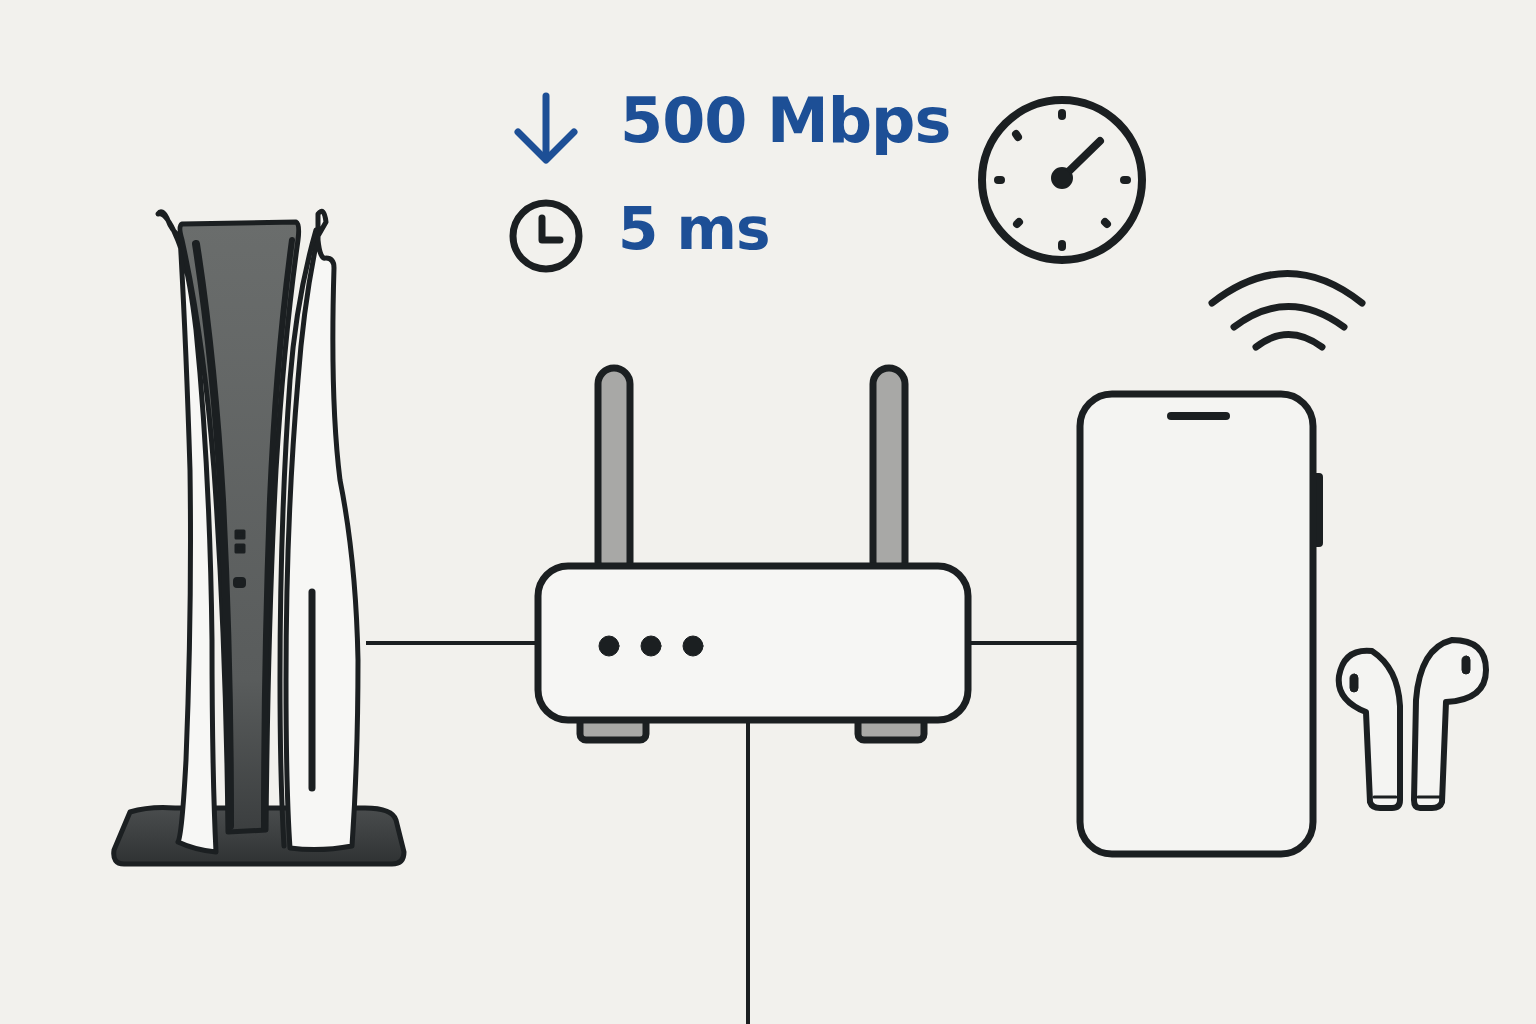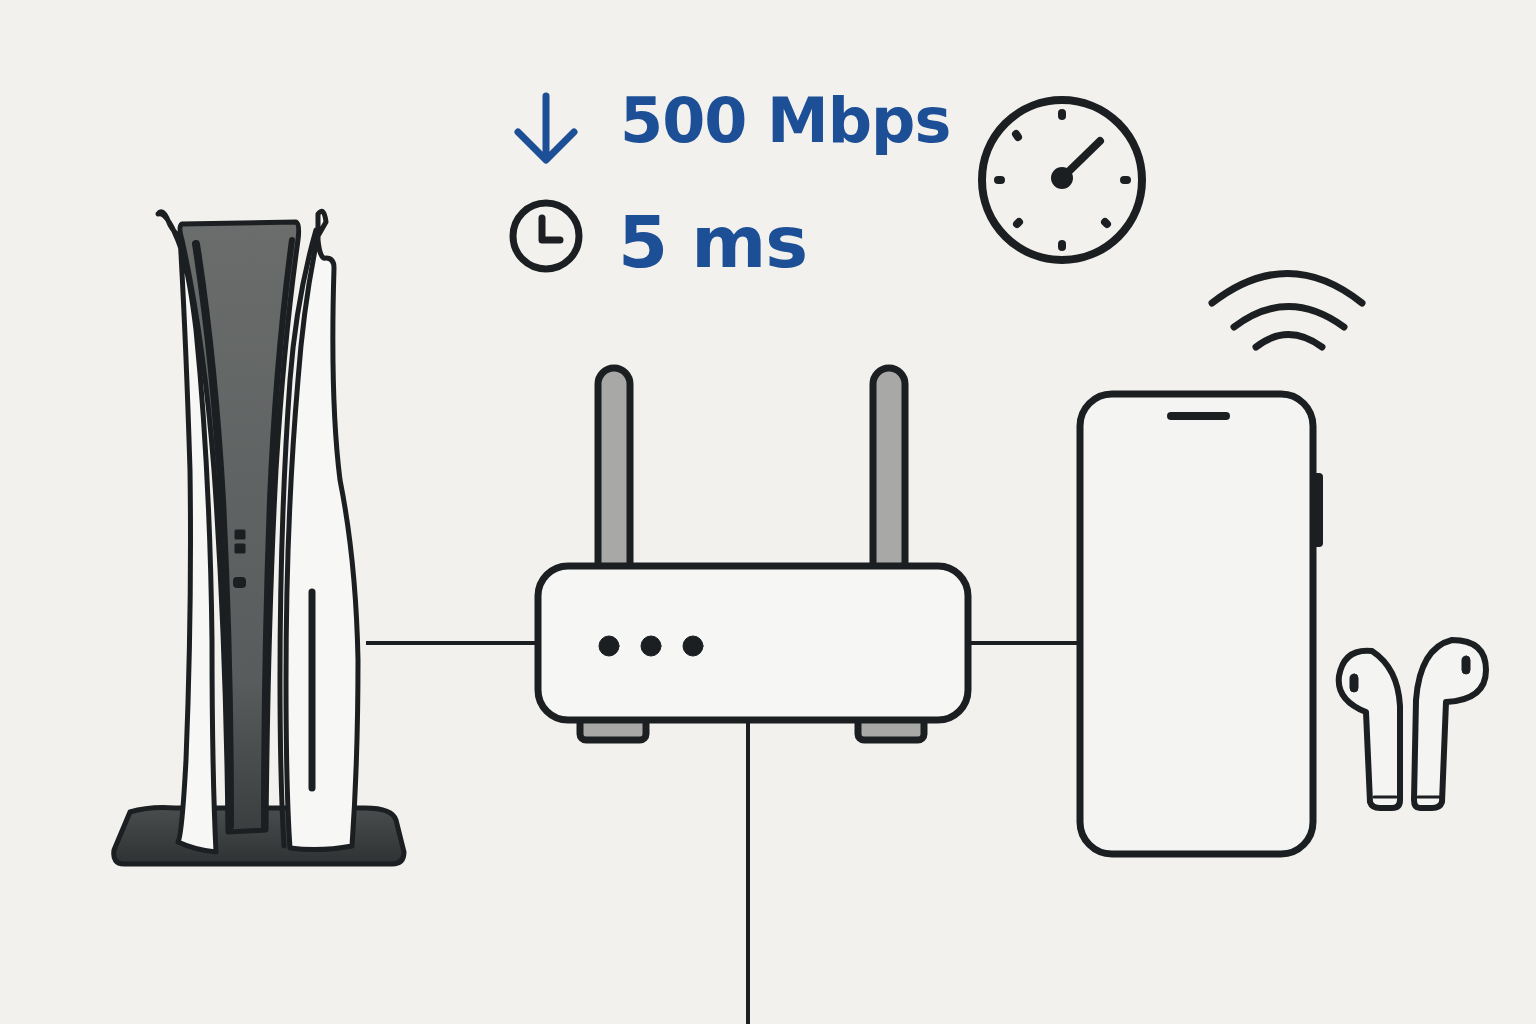--- a/index.html
+++ b/index.html
@@ -17,21 +17,21 @@
       font-weight: bold;
       letter-spacing: -1px;
     }
     .stat .icon { position: absolute; }
     .stat .text { position: absolute; white-space: nowrap; line-height: 1; }
     #stat-speed { left: 508px; top: 84px; width: 440px; height: 80px; }
     #stat-speed .icon { left: 0; top: 4px; }
     #stat-speed .text { left: 112px; top: 6px; font-size: 62px; }
     #stat-latency { left: 506px; top: 196px; width: 300px; height: 80px; }
     #stat-latency .icon { left: 0; top: 0; }
-    #stat-latency .text { left: 112px; top: 10px; font-size: 72px; }
+    #stat-latency .text { left: 112px; top: 4px; font-size: 58px; }
   </style>
 </head>
 <body>
 
 <div class="stage">
 
   <svg width="1536" height="1024" viewBox="0 0 1536 1024" style="position:absolute;left:0;top:0">
     <defs>
       <linearGradient id="consoleGrad" x1="0" y1="0" x2="0" y2="1">
         <stop offset="0" stop-color="#6a6d6c"></stop>

